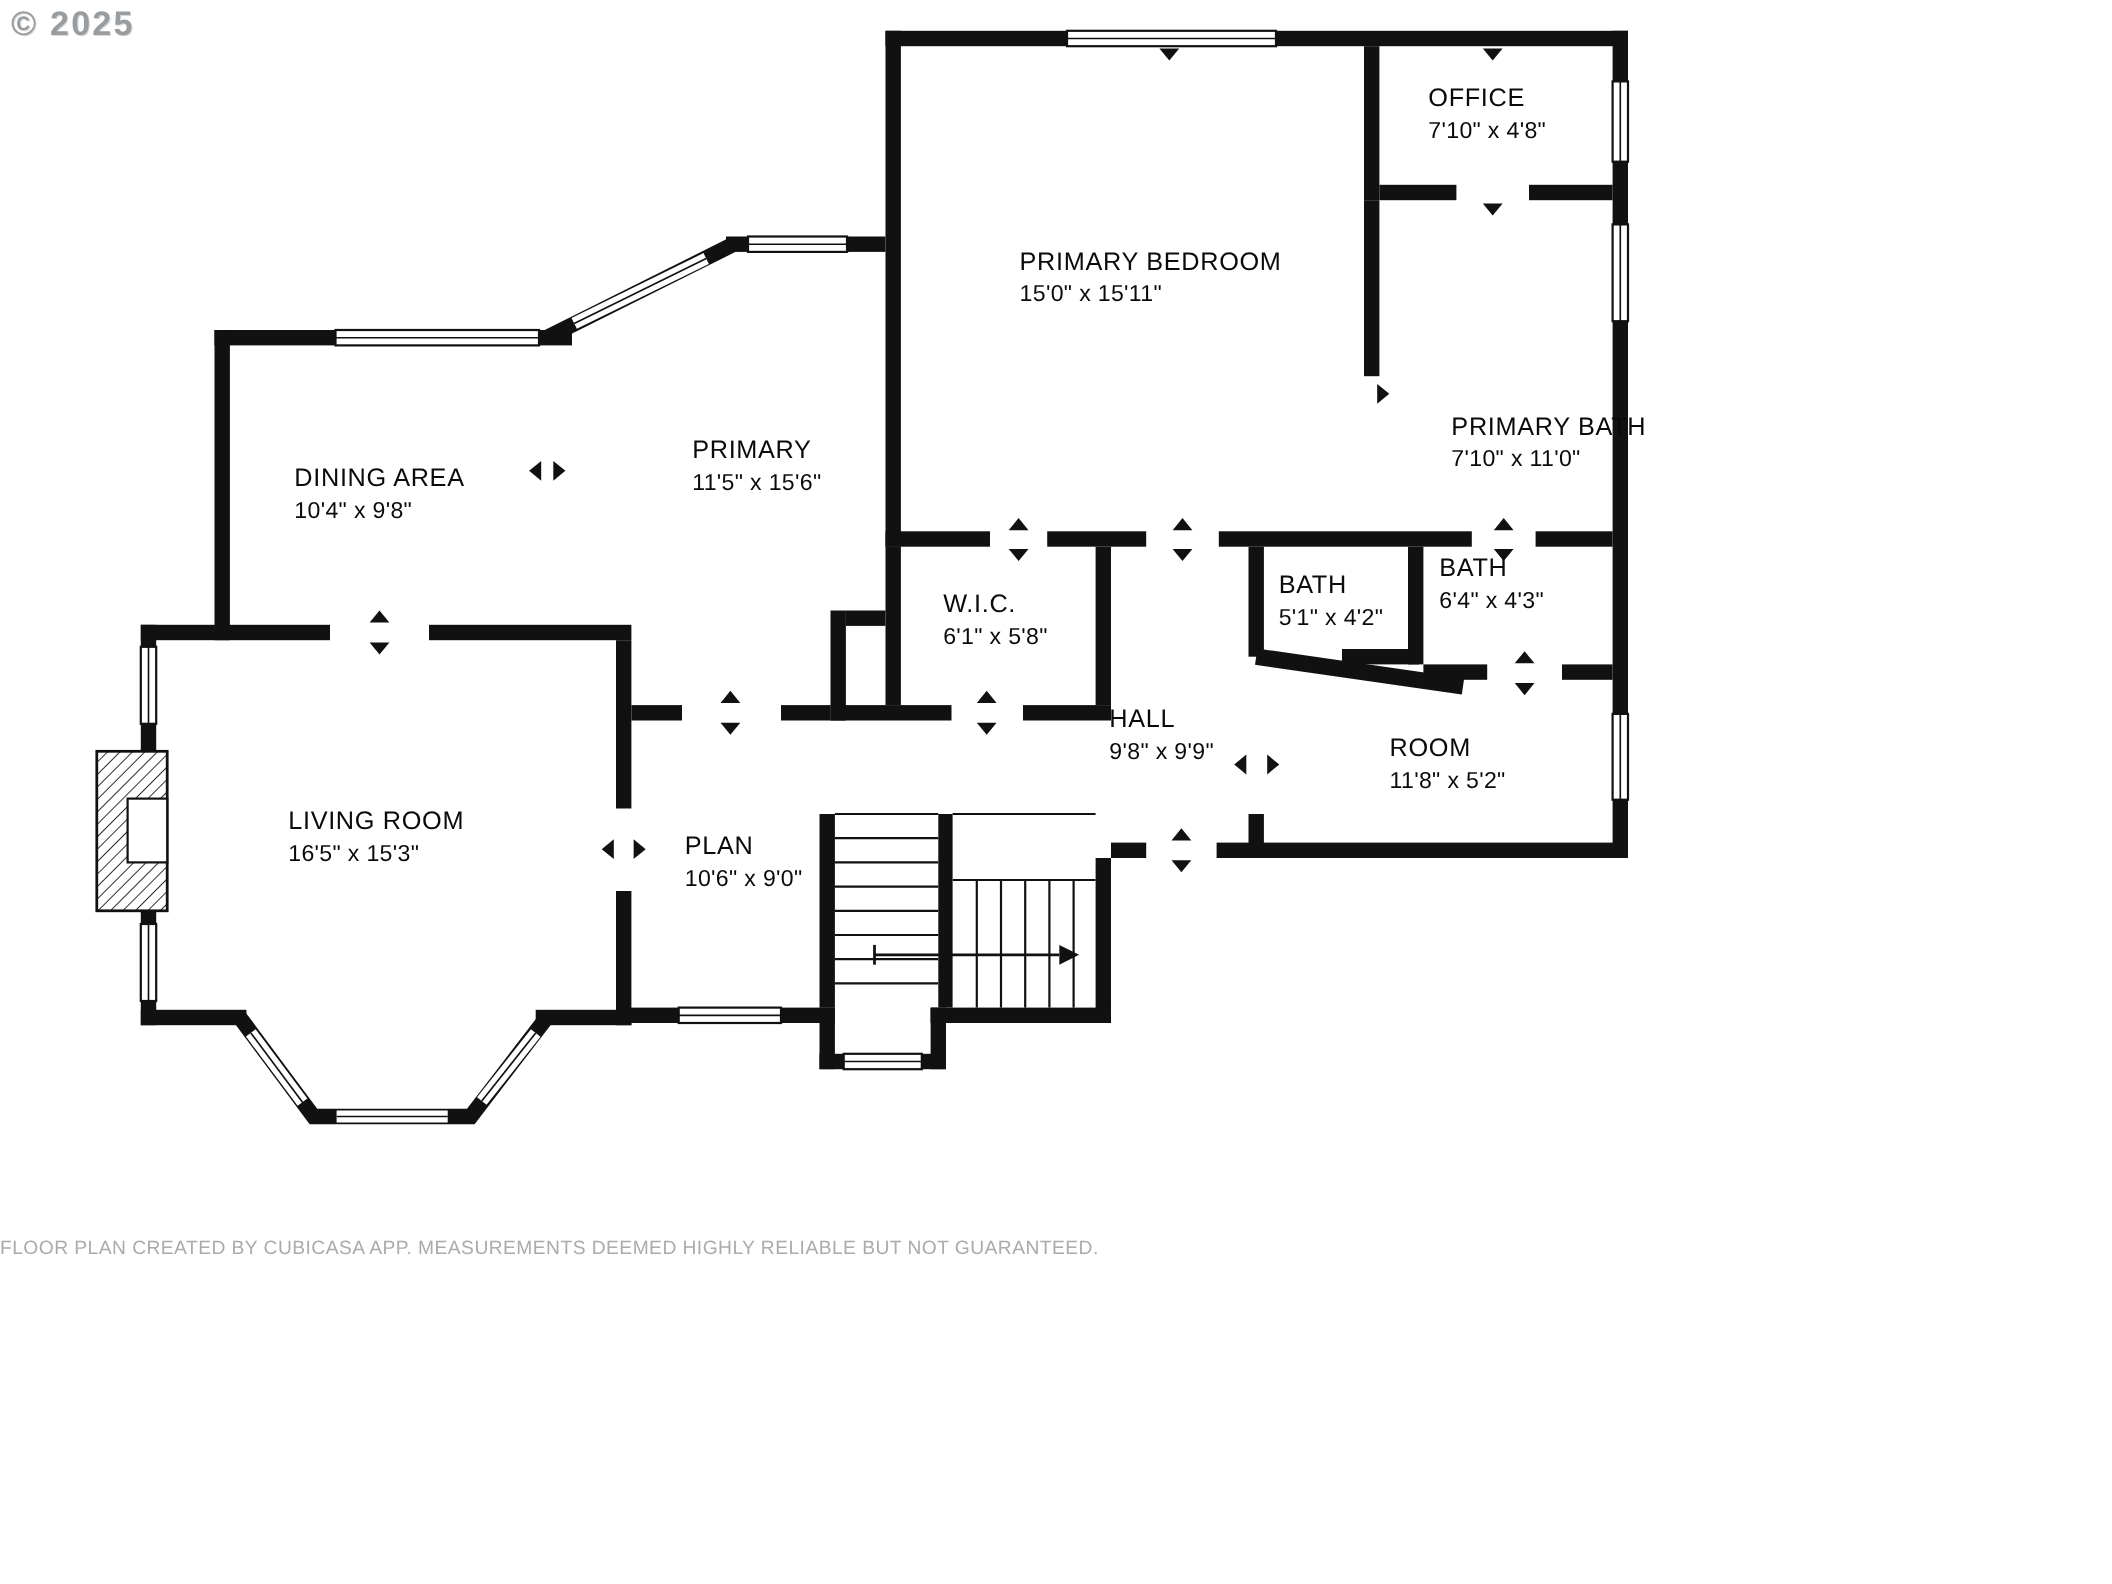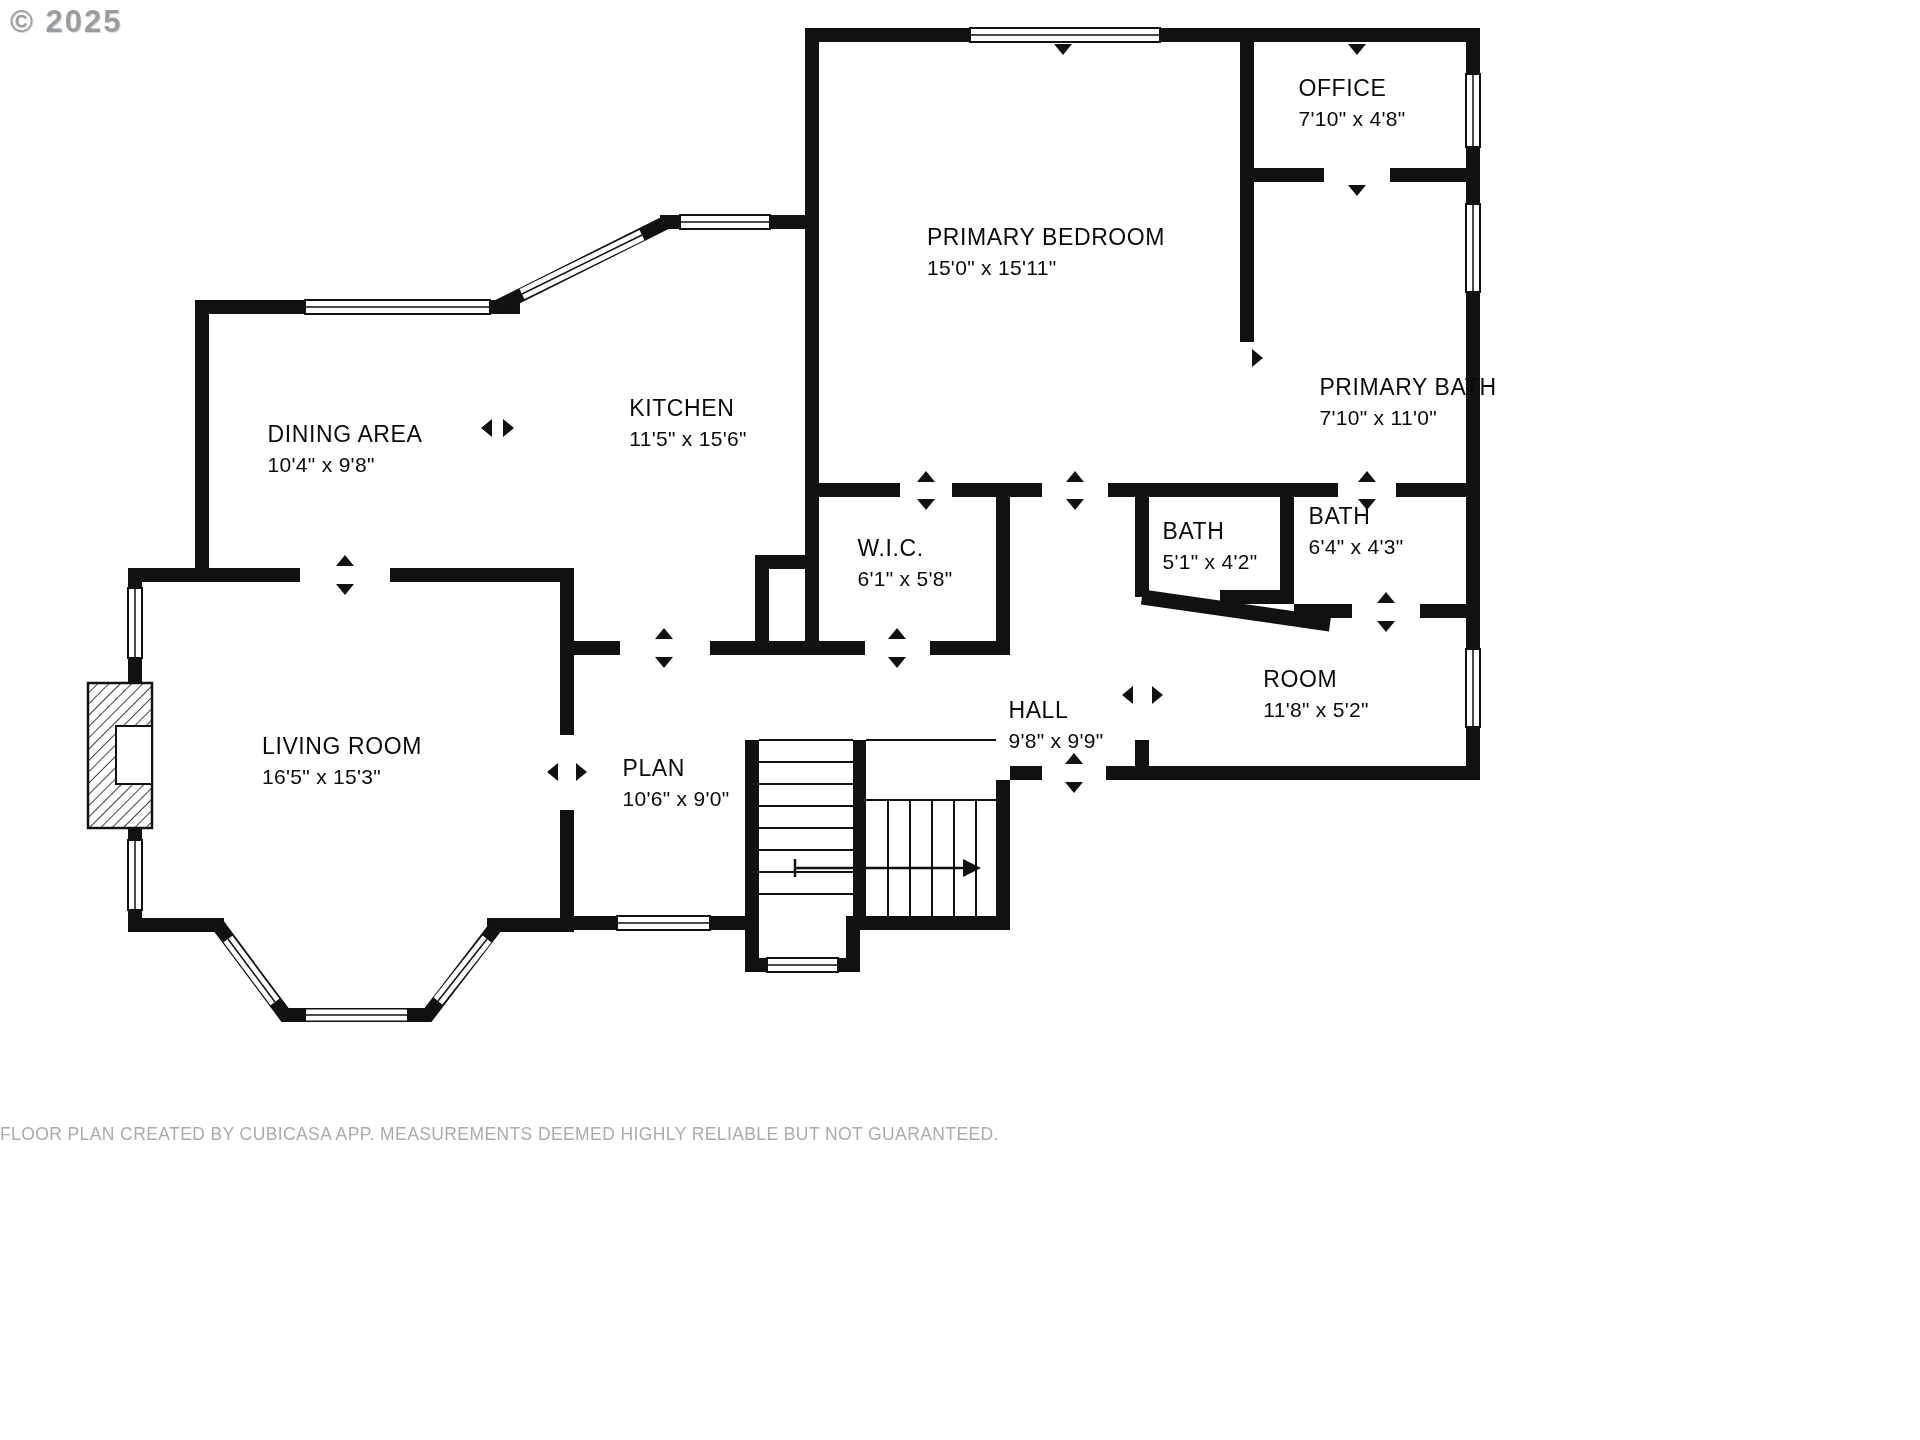--- a/index.html
+++ b/index.html
@@ -261,36 +261,36 @@
     </div>
     <div class="room-label" style="left:1408px;top:402px">
       <div class="room-name">PRIMARY BATH</div>
       <div class="room-dims">7'10" x 11'0"</div>
     </div>
     <div class="room-label" style="left:345px;top:449px">
       <div class="room-name">DINING AREA</div>
       <div class="room-dims">10'4" x 9'8"</div>
     </div>
     <div class="room-label" style="left:688px;top:423px">
-      <div class="room-name">KITCHEN</div>
+      <div class="room-name">PRIMARY</div>
       <div class="room-dims">11'5" x 15'6"</div>
     </div>
     <div class="room-label" style="left:905px;top:563px">
       <div class="room-name">W.I.C.</div>
       <div class="room-dims">6'1" x 5'8"</div>
     </div>
     <div class="room-label" style="left:1210px;top:546px">
       <div class="room-name">BATH</div>
       <div class="room-dims">5'1" x 4'2"</div>
     </div>
     <div class="room-label" style="left:1356px;top:531px">
       <div class="room-name">BATH</div>
       <div class="room-dims">6'4" x 4'3"</div>
     </div>
-    <div class="room-label" style="left:1056px;top:725px">
+    <div class="room-label" style="left:1056px;top:668px">
       <div class="room-name">HALL</div>
       <div class="room-dims">9'8" x 9'9"</div>
     </div>
     <div class="room-label" style="left:1316px;top:694px">
       <div class="room-name">ROOM</div>
       <div class="room-dims">11'8" x 5'2"</div>
     </div>
     <div class="room-label" style="left:342px;top:761px">
       <div class="room-name">LIVING ROOM</div>
       <div class="room-dims">16'5" x 15'3"</div>

